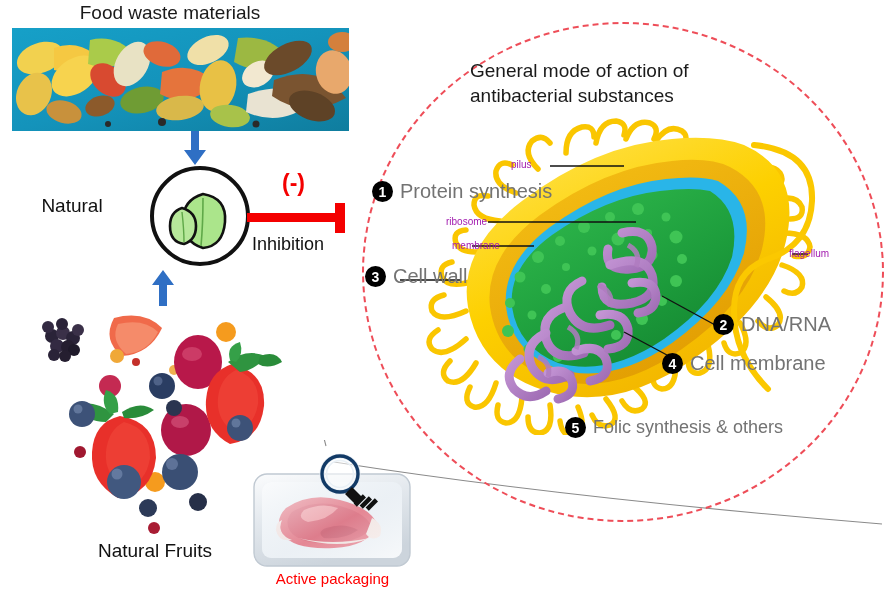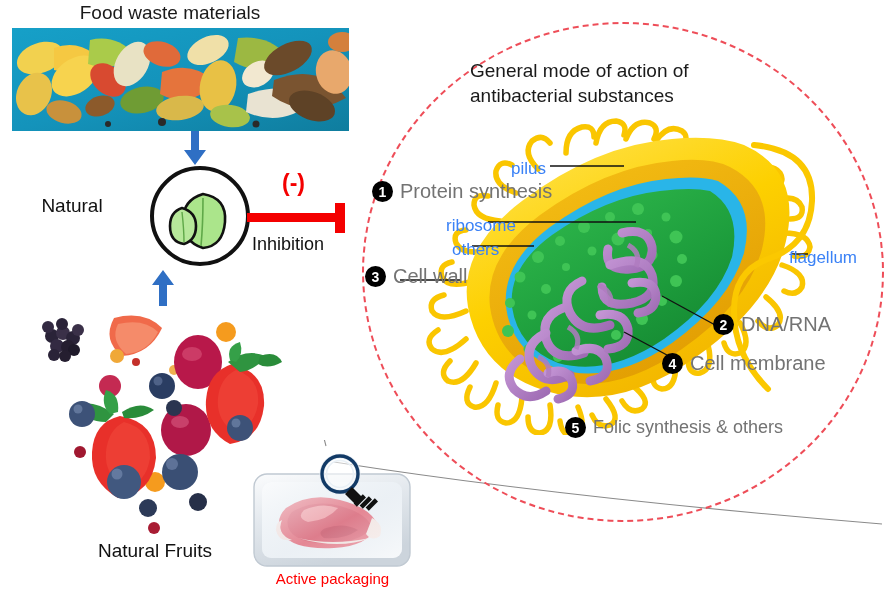--- a/index.html
+++ b/index.html
@@ -47,21 +47,21 @@
        justify-content:center;line-height:1;flex:none;}
   .ctext{font-size:20px;color:#737373;}
   #callout-1{left:372px;top:180px;}
   #callout-3{left:365px;top:265px;}
   #callout-2{left:713px;top:313px;}
   #callout-4{left:662px;top:352px;}
   #callout-5{left:565px;top:417px;}
   #callout-5 .ctext{font-size:18px;}
 
   
-  .leader{position:absolute;font-size:17px;color:#3b82f6;white-space:nowrap;}
+  .leader{position:absolute;font-size:10px;color:#a21caf;white-space:nowrap;}
   #label-pilus{left:511px;top:159px;}
   #label-ribosome{left:446px;top:216px;}
   #label-capsule{left:452px;top:240px;}
   #label-flagellum{left:789px;top:248px;}
   #leader-lines{left:362px;top:100px;width:480px;height:300px;}
 </style>
 </head>
 <body>
 
 <div class="abs" id="food-waste-title">Food waste materials</div>
@@ -396,21 +396,21 @@
       <path d="M430 154 H446"></path>
       <path d="M 38 180 H 98"></path>
       <path d="M300 196 L366 232"></path>
       <path d="M262 232 L318 262"></path>
     </g>
   </svg>
 </div>
 
 <div class="leader" id="label-pilus">pilus</div>
 <div class="leader" id="label-ribosome">ribosome</div>
-<div class="leader" id="label-capsule">others</div>
+<div class="leader" id="label-capsule">membrane</div>
 <div class="leader" id="label-flagellum">flagellum</div>
 
 <div class="callout" id="callout-1">
   <span class="num">1</span>
   <span class="ctext">Protein synthesis</span>
 </div>
 
 <div class="callout" id="callout-3">
   <span class="num">3</span>
   <span class="ctext">Cell wall</span>

